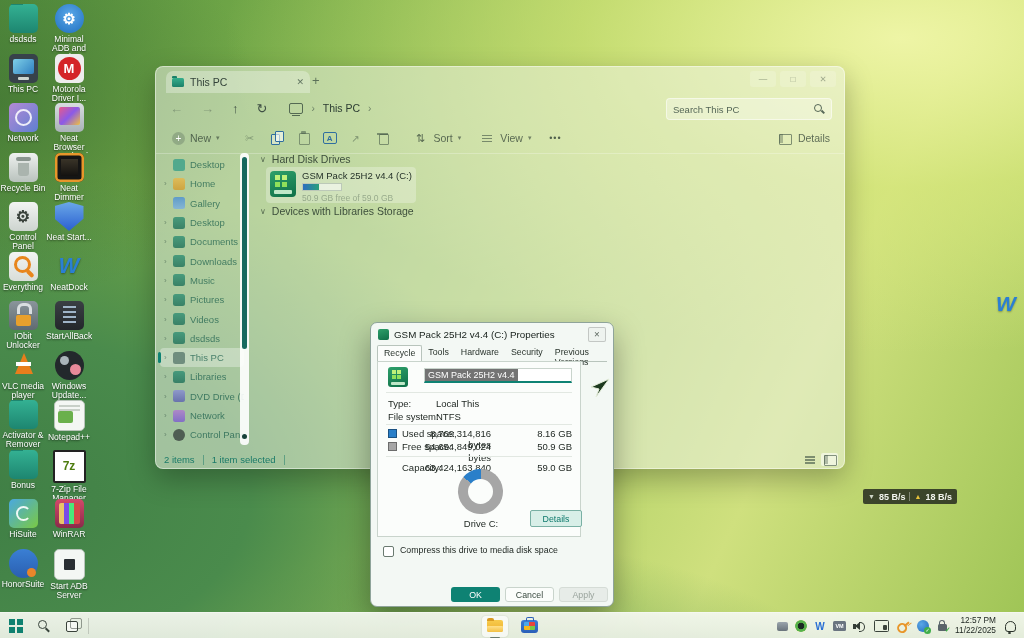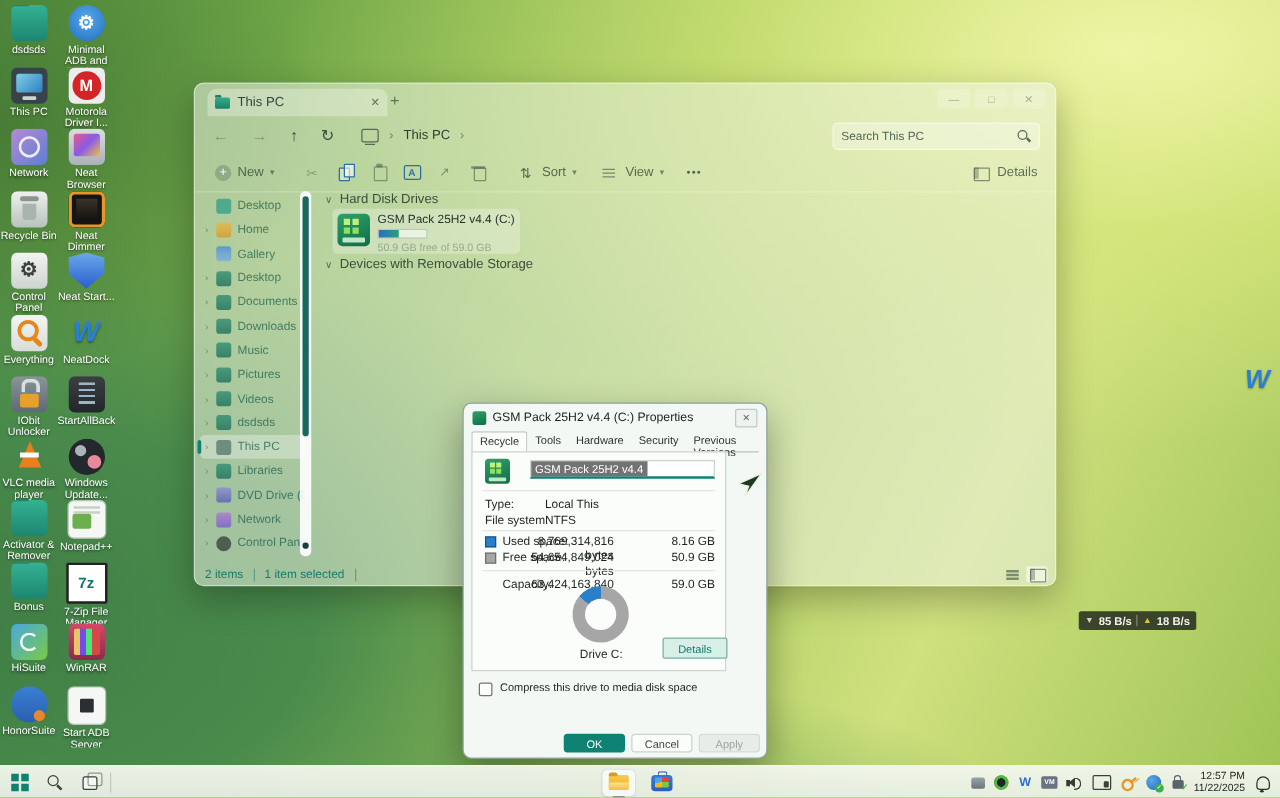--- a/index.html
+++ b/index.html
@@ -60,21 +60,21 @@
   .neatdock{background:transparent;color:#2a7fd4;}
   .neatdock .dglyph{font-size:22px;font-style:italic;text-shadow:0 1px 2px rgba(0,0,0,.35);}
   .startallback{background:linear-gradient(#3a3f44,#23272b);}
   .startallback::before{content:"";position:absolute;inset:5px 8px;background:repeating-linear-gradient(180deg,#9fb4c8 0 2px,transparent 2px 5px);}
   .winupdate{background:#23282c;border-radius:50%;}
   .winupdate::before{content:"";position:absolute;width:11px;height:11px;background:#e88a9a;border-radius:50%;right:3px;bottom:5px;}
   .winupdate::after{content:"";position:absolute;width:9px;height:9px;background:#aab4ba;border-radius:50%;left:5px;top:5px;}
   .notepadpp{background:#f4f7f4;border:1px solid #b8c4ba;}
   .notepadpp::before{content:"";position:absolute;width:15px;height:12px;background:#6ab04c;border-radius:2px;left:3px;top:10px;}
   .notepadpp::after{content:"";position:absolute;left:4px;right:4px;top:4px;height:2px;background:#c8d0c8;box-shadow:0 4px 0 #c8d0c8;}
-  .sevenzip{background:#fff;border:2px solid #222;border-radius:2px;color:#0f766e;}
+  .sevenzip{background:#fff;border:2px solid #222;border-radius:2px;color:#4d7c0f;}
   .sevenzip .dglyph{font-size:12px;}
   .winrar{background:linear-gradient(#d4486a,#8a2a4a);}
   .winrar::before{content:"";position:absolute;inset:4px;background:repeating-linear-gradient(90deg,#e8c46a 0 5px,#7a4ae8 5px 10px,#4ae87a 10px 15px,#d44848 15px 21px);border-radius:2px;}
   .adbserver{background:#f4f7f4;border:1px solid #b8c4ba;}
   .adbserver::before{content:"";position:absolute;width:11px;height:11px;background:#2a2f33;left:9px;top:9px;border-radius:1px;}
   
   .explorer{position:absolute;left:155px;top:66px;width:688px;height:401px;border-radius:8px;z-index:3;
     background:rgba(237,243,228,0.55);border:1px solid rgba(255,255,255,0.45);box-shadow:0 10px 28px rgba(0,0,0,0.28);}
   .tabbar{position:absolute;left:0;top:0;right:0;height:26px;}
   .etab{position:absolute;left:10px;top:4px;width:132px;height:22px;border-radius:7px 7px 0 0;background:rgba(255,255,255,0.30);
@@ -571,21 +571,21 @@
       <div class="driveitem">
         <span class="drive-green"></span>
         <span class="dname">GSM Pack 25H2 v4.4 (C:)</span>
         <span class="dbar">
           <span class="dbarfill" style="display: block; width: 42%;"></span>
         </span>
         <span class="dsub">50.9 GB free of 59.0 GB</span>
       </div>
       <div class="grouph group2">
         <span class="gchev">∨</span>
-        <span>Devices with Removable Storage</span>
+        <span>Devices with Libraries Storage</span>
       </div>
     </div>
 
     <div class="estatus">
       <span class="stext">2 items</span>
       <span class="ssep"></span>
       <span class="stext">1 item selected</span>
       <span class="ssep"></span>
       <div class="sbright">
         <span class="sbtn">

